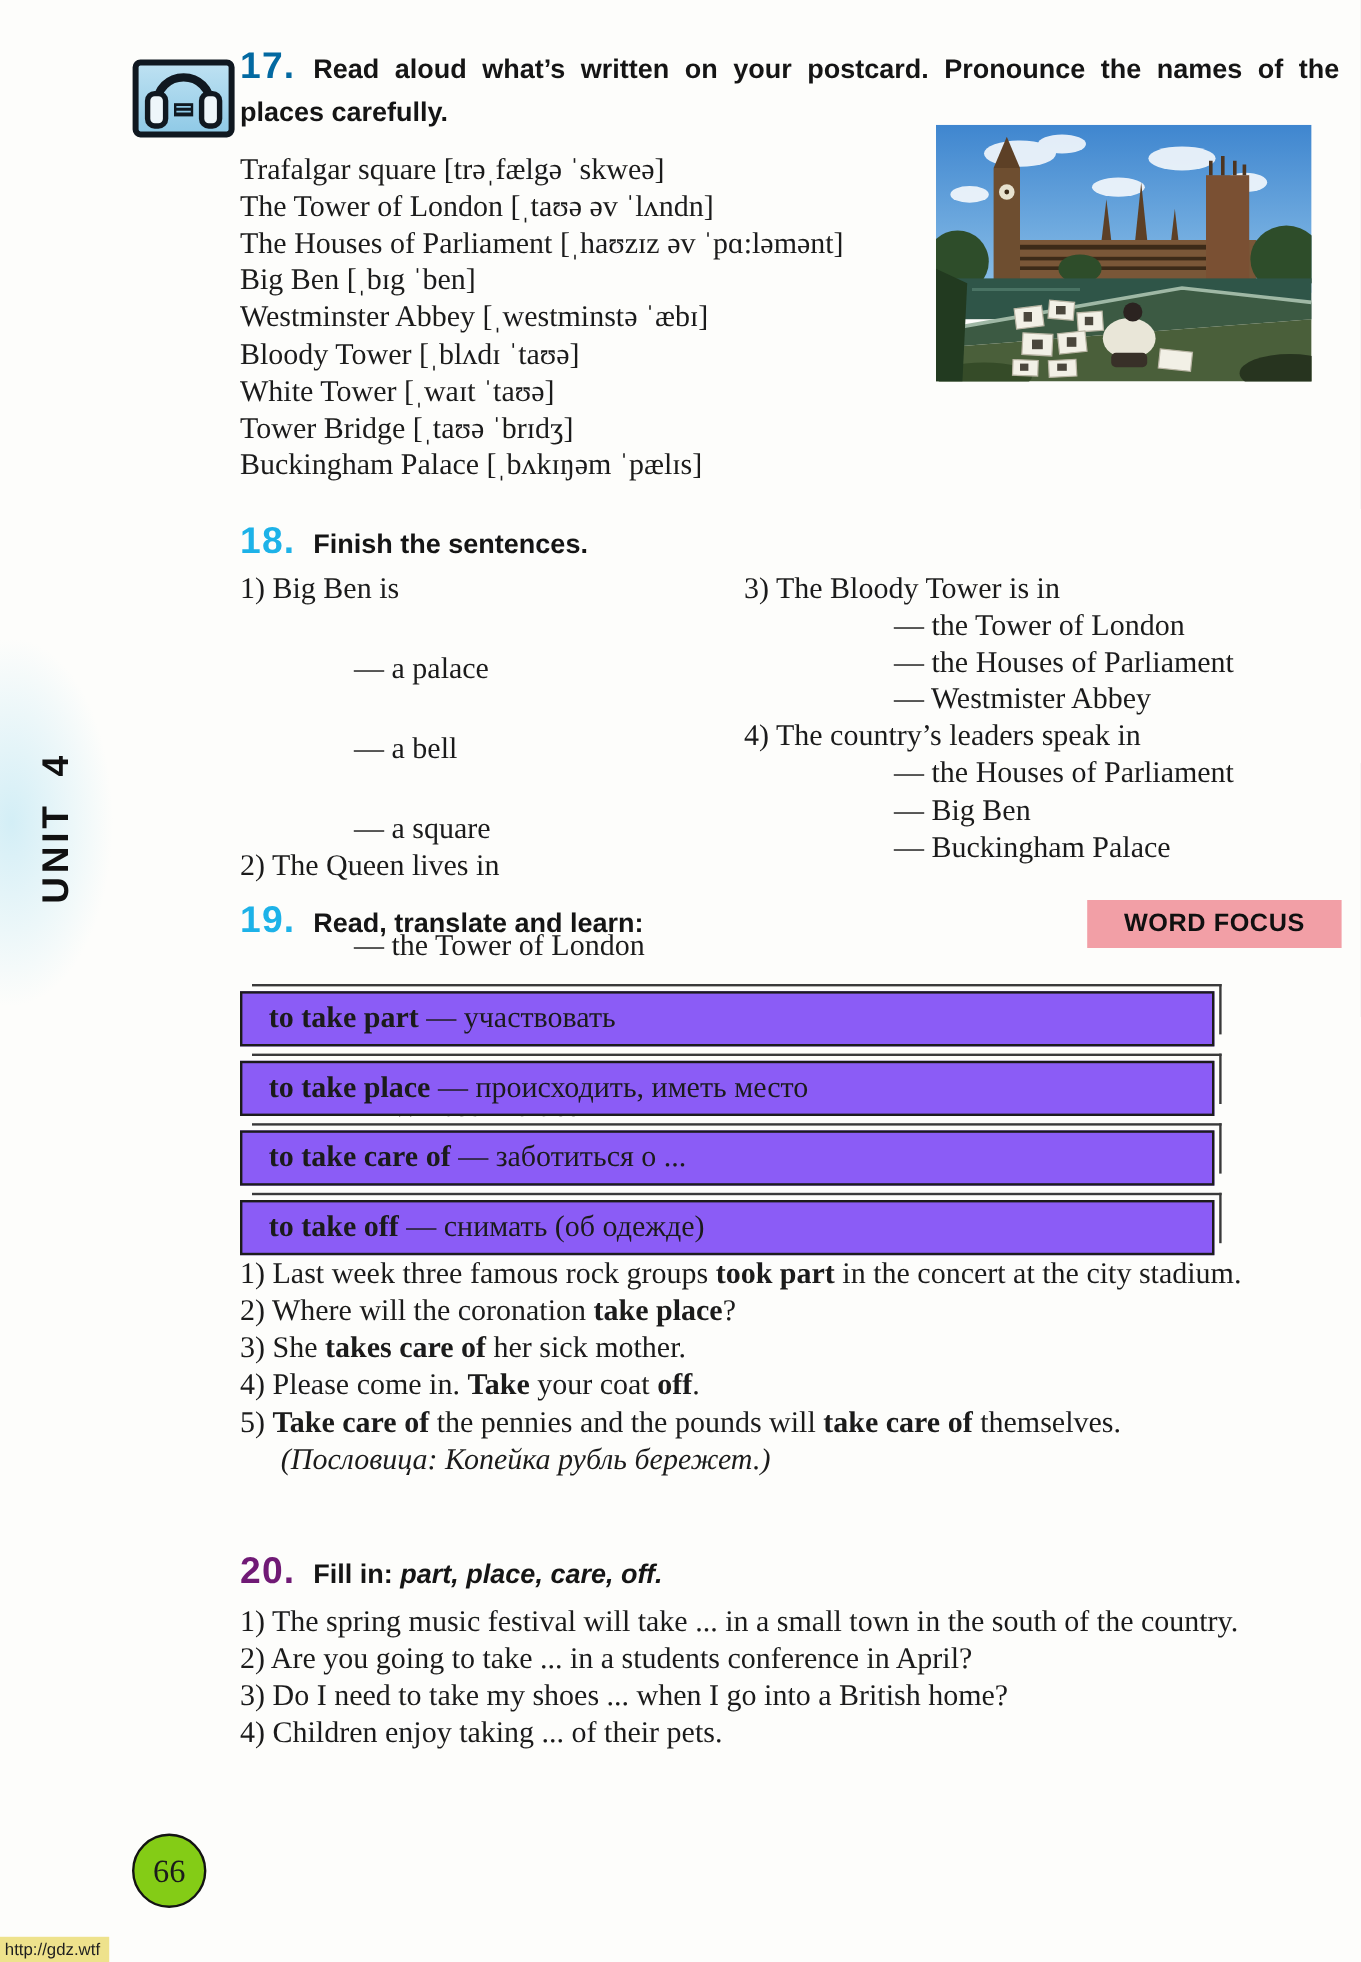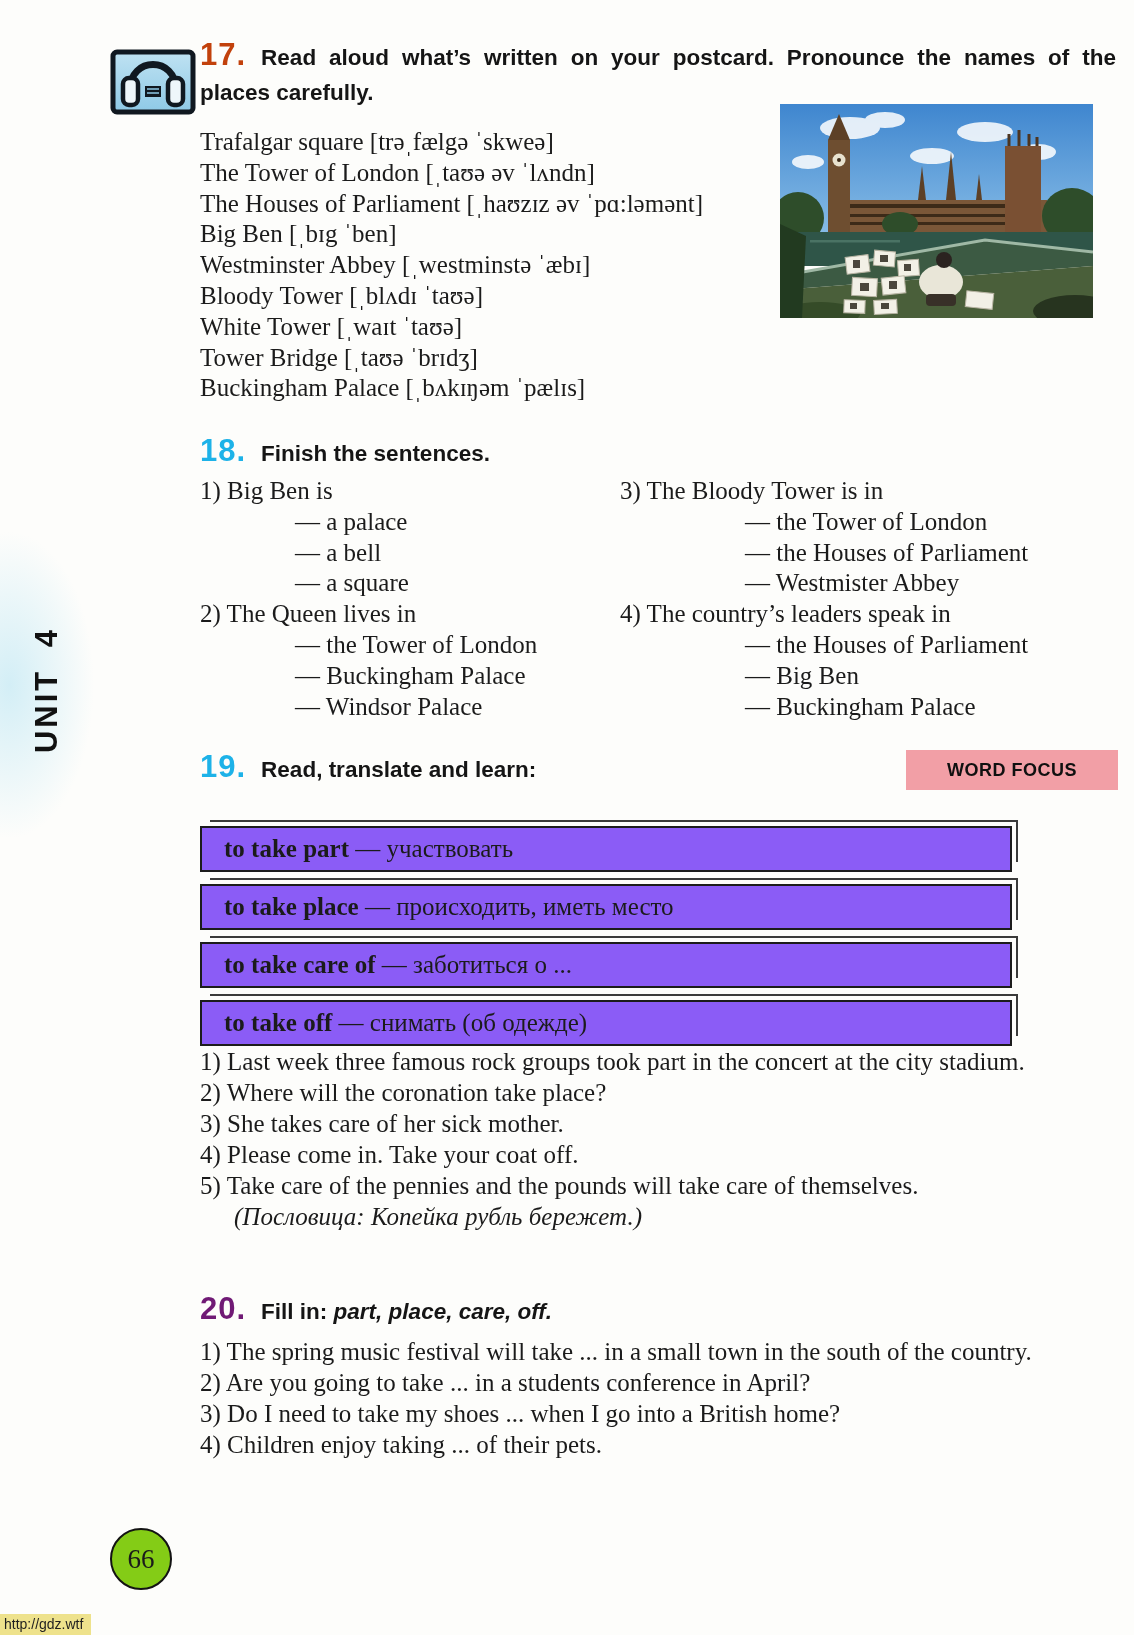--- a/index.html
+++ b/index.html
@@ -29,45 +29,45 @@
   .ex-instr{font-weight:bold;font-size:22.5px;color:#151515;}
   .ex17-header{left:200px;top:40px;width:916px;line-height:33px;text-align:justify;}
   .phonetic{position:absolute;left:200px;top:127px;font-size:25px;line-height:30.8px;}
   .ph-line{white-space:nowrap;}
   .photo{position:absolute;left:780px;top:104px;width:313px;height:214px;}
   .photo svg{display:block;}
   .ex18-header{left:200px;top:436px;}
   .col{position:absolute;top:476px;font-size:25px;line-height:30.8px;}
   .col-left{left:200px;width:420px;}
   .col-right{left:620px;width:480px;}
-  .col-left .opt{padding-left:95px;}
+  .col-left .opt{padding-left:95px;margin-top:36px;}
   .col-right .opt{padding-left:125px;}
   .ex19-header{left:200px;top:752px;}
   .word-focus{
     position:absolute;left:906px;top:750px;width:212px;height:40px;
     display:flex;align-items:center;justify-content:center;
-    font-family:"Liberation Sans",sans-serif;font-weight:bold;font-size:18px;
+    font-family:"Liberation Sans",sans-serif;font-weight:bold;font-size:21px;
     color:#101010;letter-spacing:.5px;
   }
   .wf-boxes{position:absolute;left:200px;top:826px;width:812px;}
   .wf-box{
     position:relative;border:2px solid #1c1c1c;height:42px;margin-bottom:12px;
     line-height:42px;padding-left:22px;font-size:25px;background:#8b5cf6;
     white-space:nowrap;
   }
   .wf-box::after{
     content:"";position:absolute;left:8px;right:-8px;top:-8px;bottom:8px;
     border-top:2px solid #3a3a3a;border-right:2px solid #3a3a3a;pointer-events:none;
   }
   .wf-en{font-weight:bold;}
   .sents{position:absolute;font-size:25px;line-height:31px;}
   .ex19-sents{left:200px;top:1046px;width:876px;}
   .ex20-sents{left:200px;top:1336px;width:906px;}
   .sent{margin:0;padding-left:34px;text-indent:-34px;text-align:justify;}
-  .sent .b{font-weight:normal;}
+  .sent .b{font-weight:bold;}
   .note{font-style:italic;text-indent:0;text-align:left;}
   .ex20-header{left:200px;top:1294px;}
   .ex-instr .it{font-style:italic;}
   .page-num{
     position:absolute;left:110px;top:1528px;width:58px;height:58px;border-radius:50%;
     border:2.5px solid #131313;display:flex;align-items:center;justify-content:center;
     font-size:27px;color:#1b1b1b;background:#84cc16;
   }
   .watermark{
     position:absolute;left:0;bottom:0;background:#eee28c;color:#1f1f1f;
@@ -95,21 +95,21 @@
       <path d="M22 50 C22 16 68 16 68 50" fill="none" stroke="#101820" stroke-width="7"></path>
       <rect x="15" y="38" width="15" height="27" rx="6" fill="#eef6fa" stroke="#101820" stroke-width="4.5"></rect>
       <rect x="60" y="38" width="15" height="27" rx="6" fill="#eef6fa" stroke="#101820" stroke-width="4.5"></rect>
       <rect x="37" y="46" width="16" height="11" fill="#101820"></rect>
       <line x1="39" y1="49" x2="51" y2="49" stroke="#8ec9e6" stroke-width="1.5"></line>
       <line x1="39" y1="53" x2="51" y2="53" stroke="#8ec9e6" stroke-width="1.5"></line>
     </svg>
   </div>
 
   <div class="ex-header ex17-header">
-    <span class="ex-num" style="color: #c2410c;">17.</span><span class="ex-instr">Read aloud what’s written on your postcard. Pronounce the names of the places carefully.</span>
+    <span class="ex-num" style="color: #0369a1;">17.</span><span class="ex-instr">Read aloud what’s written on your postcard. Pronounce the names of the places carefully.</span>
   </div>
 
   <div class="phonetic" id="phonetic-list">
       <div class="ph-line">Trafalgar square [trəˌfælgə ˈskweə]</div>
       <div class="ph-line">The Tower of London [ˌtaʊə əv ˈlʌndn]</div>
       <div class="ph-line">The Houses of Parliament [ˌhaʊzɪz əv ˈpɑ:ləmənt]</div>
       <div class="ph-line">Big Ben [ˌbɪg ˈben]</div>
       <div class="ph-line">Westminster Abbey [ˌwestminstə ˈæbɪ]</div>
       <div class="ph-line">Bloody Tower [ˌblʌdɪ ˈtaʊə]</div>
       <div class="ph-line">White Tower [ˌwaɪt ˈtaʊə]</div>

